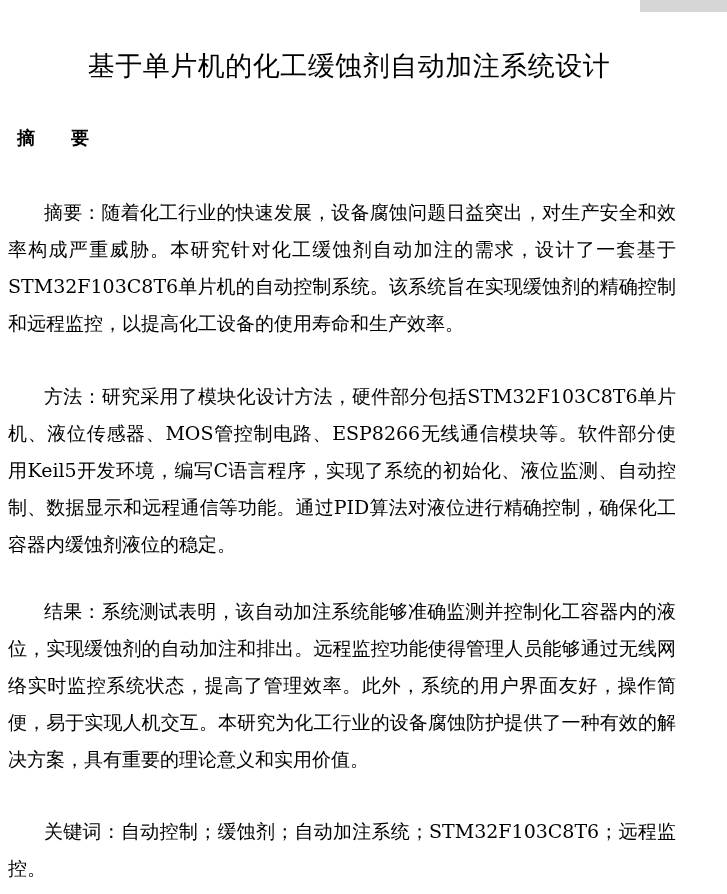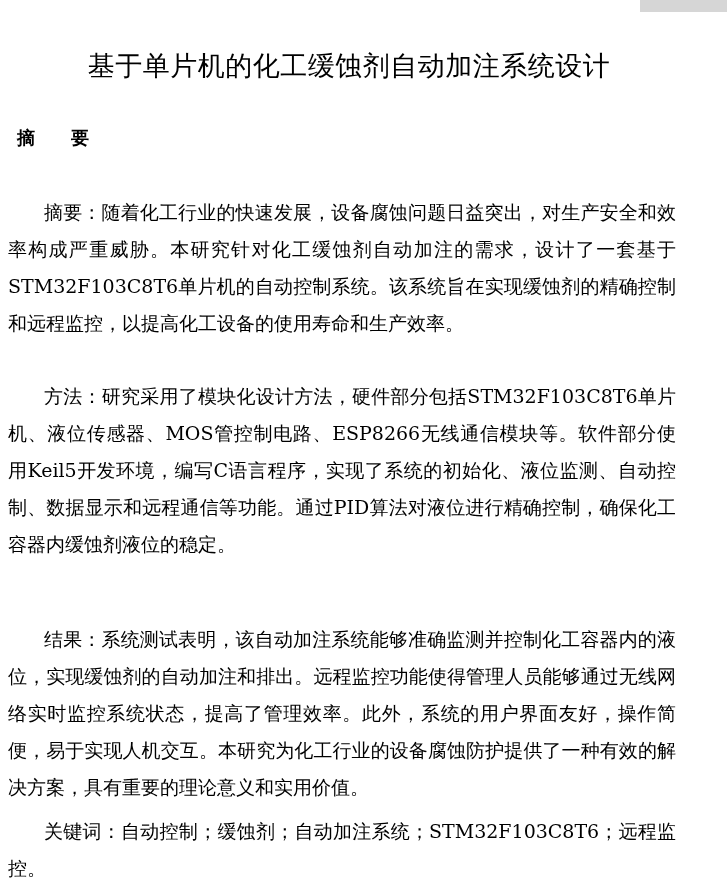--- a/index.html
+++ b/index.html
@@ -58,21 +58,21 @@
       width: 668px;
       margin: 0;
       font-size: 19px;
       line-height: 37px;
       text-align: justify;
       text-justify: inter-character;
       text-indent: 36px;
     }
     .p1 { top: 194px; }
     .p2 { top: 378px; }
-    .p3 { top: 621px; font-family: Liberation Serif, serif; }
+    .p3 { top: 593px; font-family: Liberation Serif, serif; }
     .p4 { top: 813px; }
   </style>
 </head>
 <body>
 
 <div class="corner-block"></div>
 
 <h1 class="doc-title">基于单片机的化工缓蚀剂自动加注系统设计</h1>
 
 <h2 class="abstract-heading">

